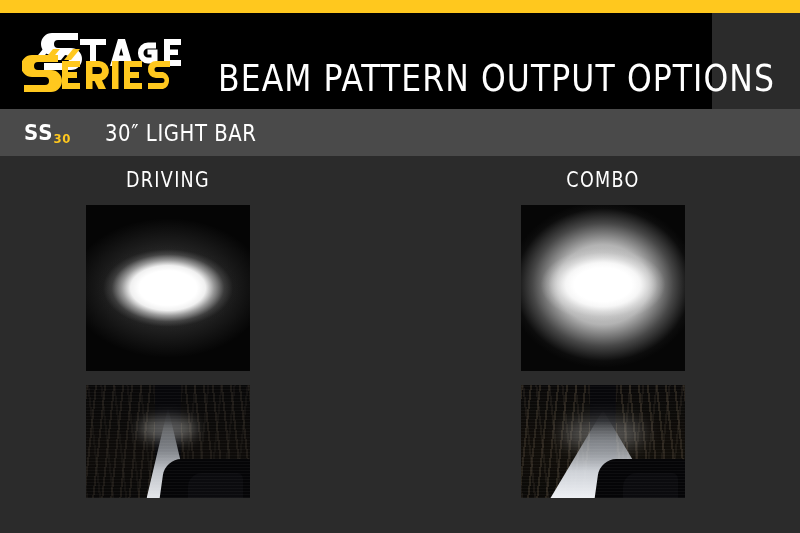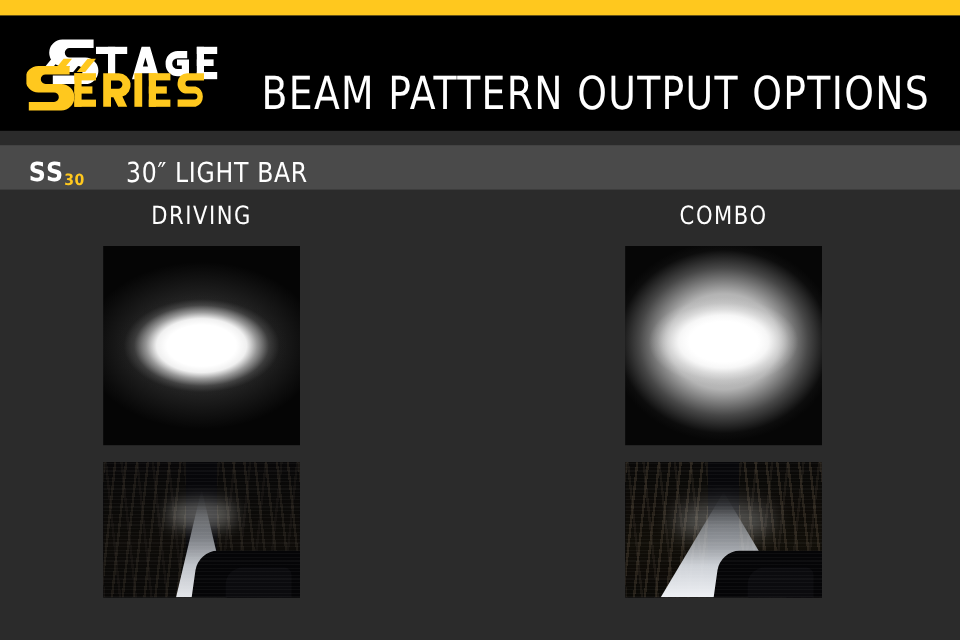--- a/index.html
+++ b/index.html
@@ -8,42 +8,42 @@
     background:#2b2b2b;
     font-family:"Liberation Sans", sans-serif;
     overflow:hidden;
   }
   .page{position:relative;width:800px;height:533px;background:#2b2b2b;}
 
   
   .top-rule{position:absolute;left:0;top:0;width:800px;height:13px;background:#ffc81e;}
 
   
-  .header{position:absolute;left:0;top:13px;width:800px;height:96px;background:#000;}
+  .header{position:absolute;left:0;top:13px;width:712px;height:96px;background:#000;}
 
   
   .logo{position:absolute;left:22px;top:12px;width:160px;height:72px;}
   .logo svg{display:block;}
 
   
   .title{
     position:absolute;left:218px;top:46px;
     color:#fff;
     font-size:38px;
     letter-spacing:1.2px;
     font-weight:400;
     font-family:"DejaVu Sans Condensed","Liberation Sans Narrow","Liberation Sans",sans-serif;
     transform:scaleX(0.92);
     transform-origin:left center;
     white-space:nowrap;
     line-height:38px;
   }
 
   
-  .subbar{position:absolute;left:0;top:121px;width:800px;height:37px;background:#4a4a4a;}
+  .subbar{position:absolute;left:0;top:109px;width:800px;height:47px;background:#4a4a4a;}
   .sku{
     position:absolute;left:24px;top:13px;
     color:#fff;font-size:22px;font-weight:700;letter-spacing:1px;
     font-family:"DejaVu Sans Condensed","Liberation Sans Narrow","Liberation Sans",sans-serif;
     line-height:22px;white-space:nowrap;
   }
   .sku .sku-sub{color:#ffc81e;font-size:13px;letter-spacing:0.5px;vertical-align:baseline;position:relative;top:3px;}
   .subtitle{
     position:absolute;left:105px;top:11px;
     color:#fff;font-size:23px;letter-spacing:0.6px;font-weight:400;

